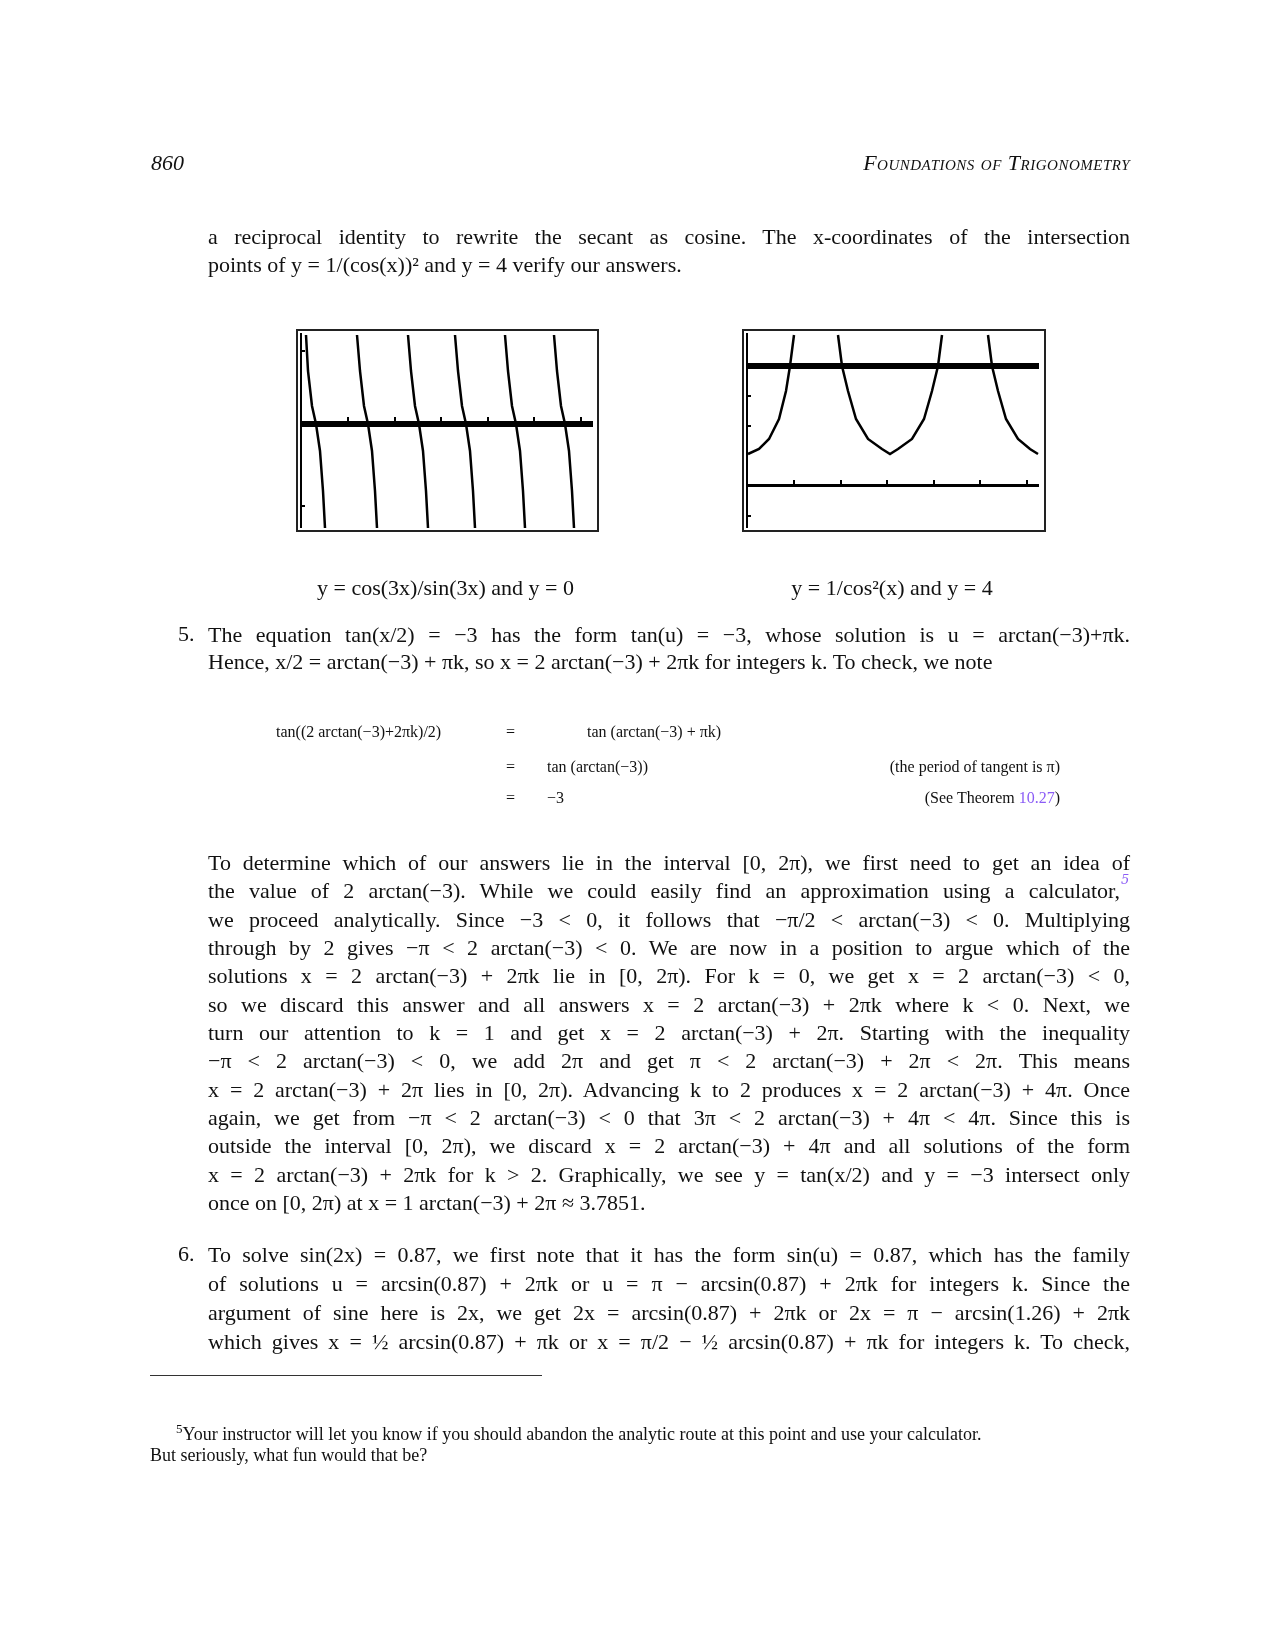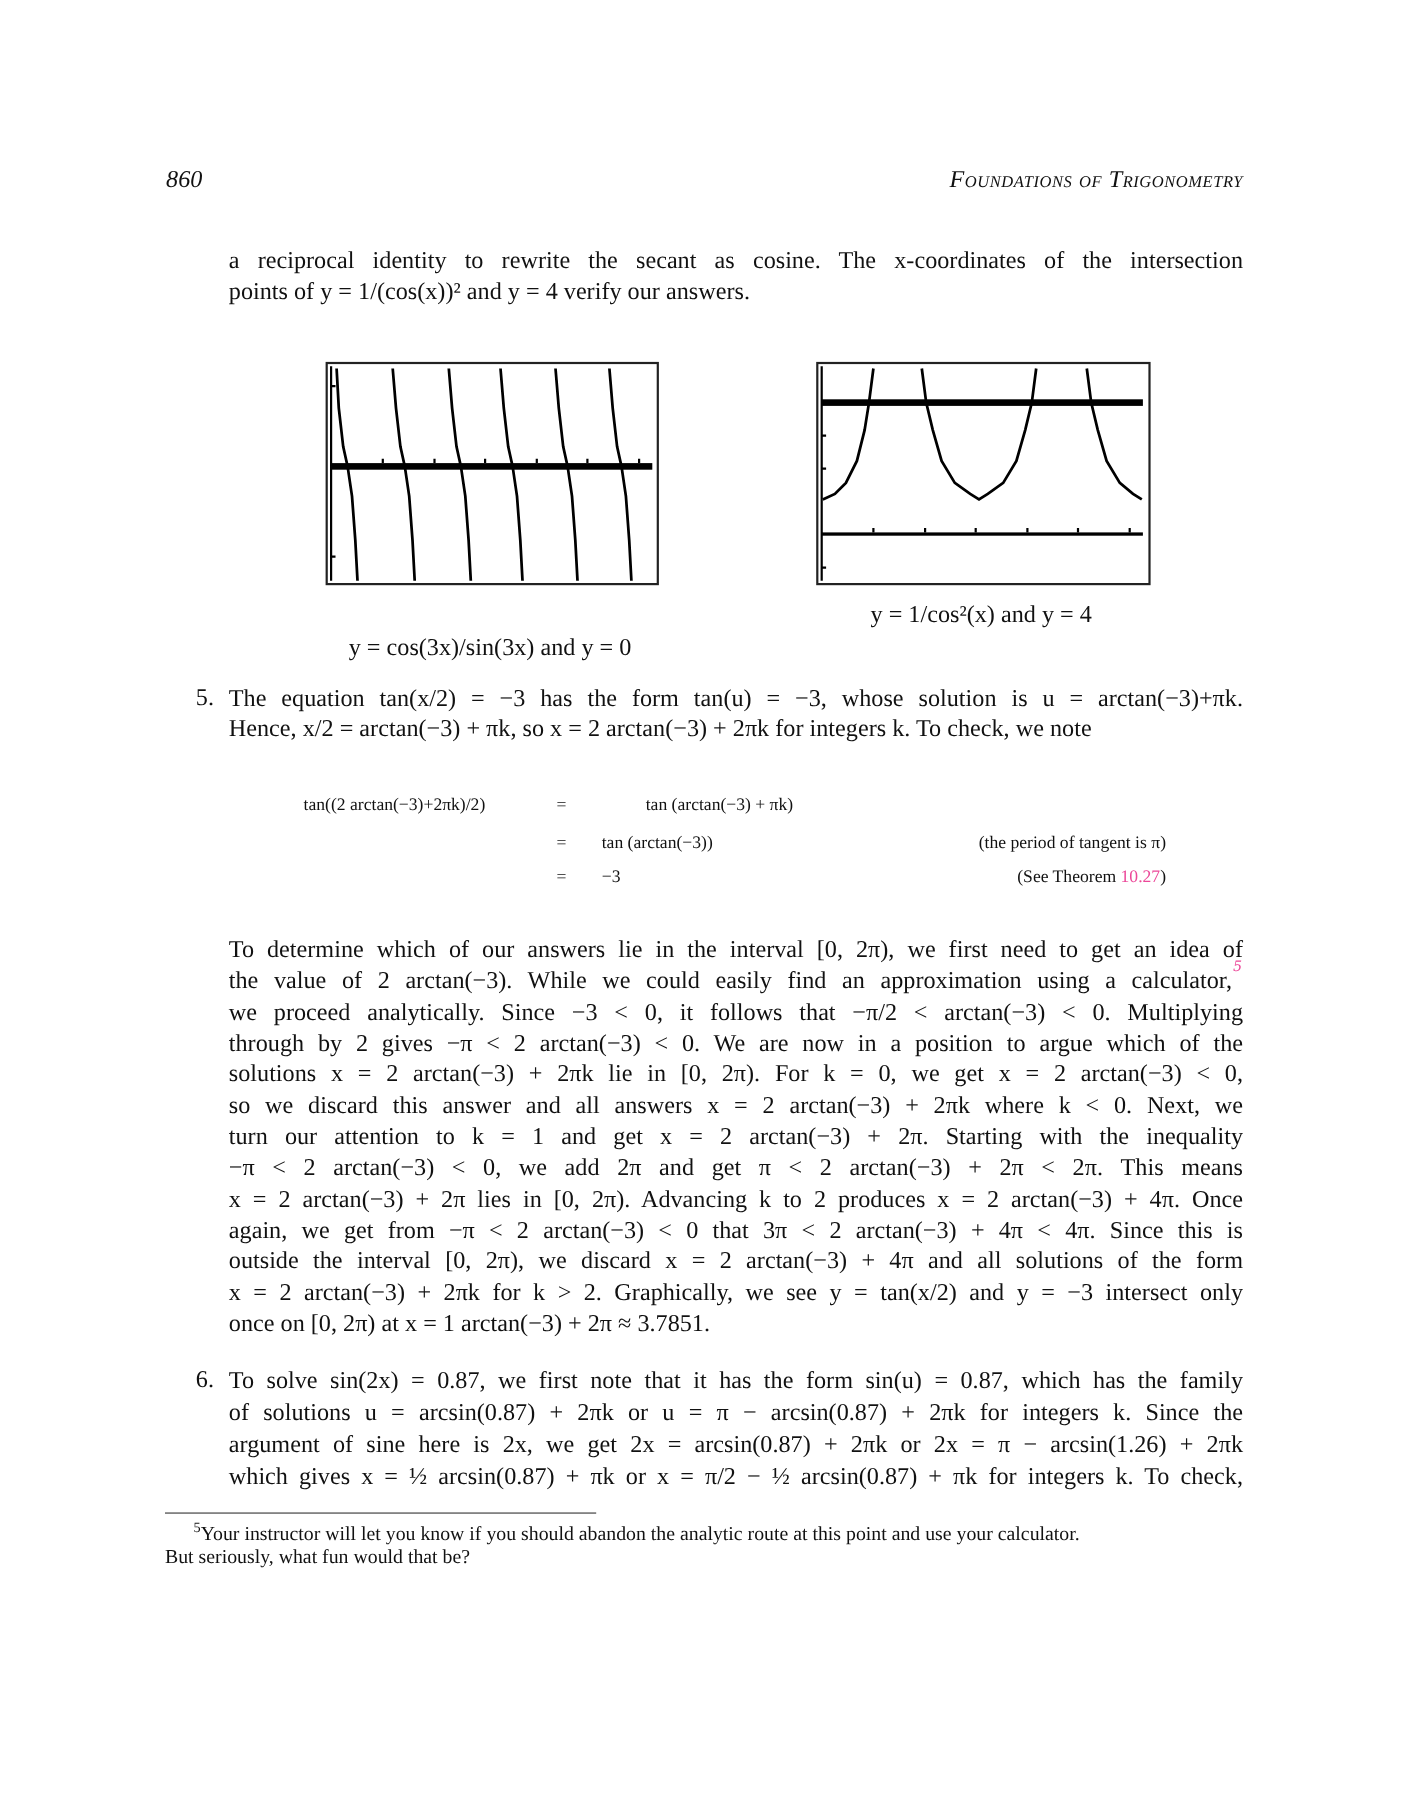--- a/index.html
+++ b/index.html
@@ -10,23 +10,23 @@
           font-family: "Liberation Serif", "DejaVu Serif", serif; font-size: 22px; line-height: 28px;
           text-align: justify; text-align-last: justify; }
   .line.last { text-align-last: left; }
   .header-num { left: 151px; top: 150px; font-size: 22px; font-family: "Liberation Serif", serif; }
   .header-title { right: 145px; top: 150px; font-size: 22px; font-variant: small-caps; letter-spacing: 0.5px;
                   font-family: "Liberation Serif", serif; }
   .graph { position: absolute; border: 2px solid #222; background: #fff; }
   .caption { position: absolute; font-size: 22px; font-family: "Liberation Serif", serif; text-align: center; }
   .item-num { position: absolute; left: 178px; font-size: 22px; font-family: "Liberation Serif", serif; }
   .eq { position: absolute; font-size: 16px; font-family: "Liberation Serif", serif; white-space: nowrap; }
-  .link { color: #ec4899; }
+  .link { color: #8b5cf6; }
   .fn-rule { position: absolute; left: 150px; top: 1375px; width: 392px; height: 1px; background: #333; }
-  .fn { position: absolute; left: 150px; font-size: 18px; font-family: "Liberation Serif", serif; white-space: nowrap; }
+  .fn { position: absolute; left: 150px; font-size: 18px; font-family: "Liberation Serif", serif; white-space: nowrap; margin-top: 40px; }
   sup { font-size: 13px; }
 </style>
 </head>
 <body>
 
 <div class="abs header-num">860</div>
 <div class="abs header-title">Foundations of Trigonometry</div>
 
 <div class="line" style="top:223px;">a reciprocal identity to rewrite the secant as cosine. The x-coordinates of the intersection</div>
 <div class="line last" style="top:251px;">points of y = 1/(cos(x))² and y = 4 verify our answers.</div>
@@ -80,21 +80,21 @@
 
     <rect x="3" y="32" width="292" height="6" fill="#000"></rect>
 
     <g fill="none" stroke="#000" stroke-width="2.5">
       <polyline points="4,123 15,118 25,108 35,88 42,60 46,35 50,4"></polyline>
       <polyline points="94,4 98,35 104,60 112,88 124,108 138,118 146,123 154,118 168,108 180,88 188,60 194,35 198,4"></polyline>
       <polyline points="244,4 248,35 254,60 262,88 274,108 286,118 294,123"></polyline>
     </g>
   </svg>
 </div>
-<div class="caption" style="left:742px; top:545px; width:300px;">y = 1/cos²(x) and y = 4</div>
+<div class="caption" style="left:742px; top:575px; width:300px;">y = 1/cos²(x) and y = 4</div>
 
 <div class="item-num" style="top:621px;">5.</div>
 <div class="line" style="top:621px;">The equation tan(x/2) = −3 has the form tan(u) = −3, whose solution is u = arctan(−3)+πk.</div>
 <div class="line last" style="top:648px;">Hence, x/2 = arctan(−3) + πk, so x = 2 arctan(−3) + 2πk for integers k. To check, we note</div>
 
 <div class="eq" style="left:276px; top:723px;">tan((2 arctan(−3)+2πk)/2)</div>
 <div class="eq" style="left:506px; top:723px;">=</div>
 <div class="eq" style="left:547px; top:723px;margin-left:40px;">tan (arctan(−3) + πk)</div>
 
 <div class="eq" style="left:506px; top:758px;">=</div>

